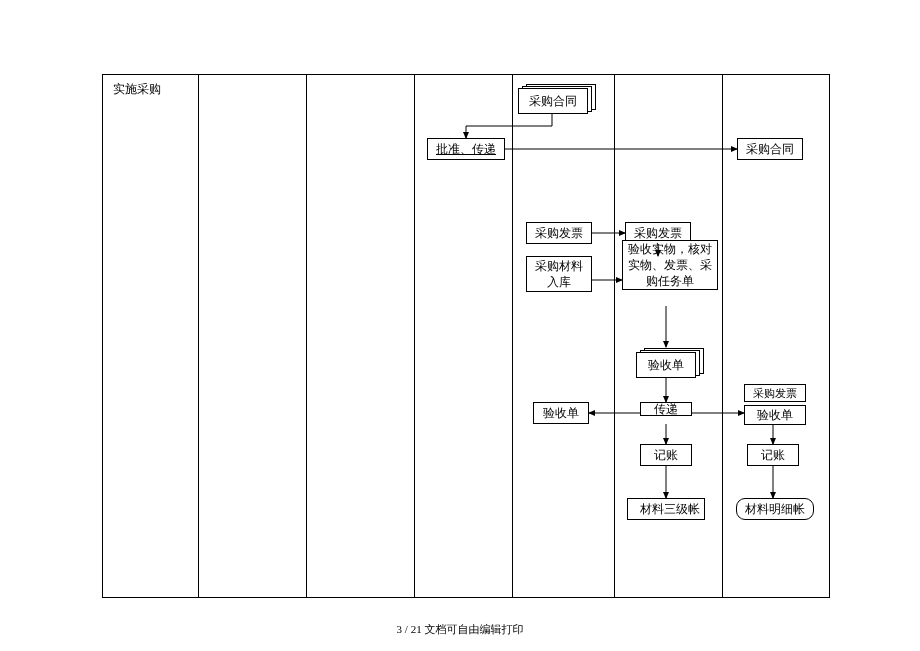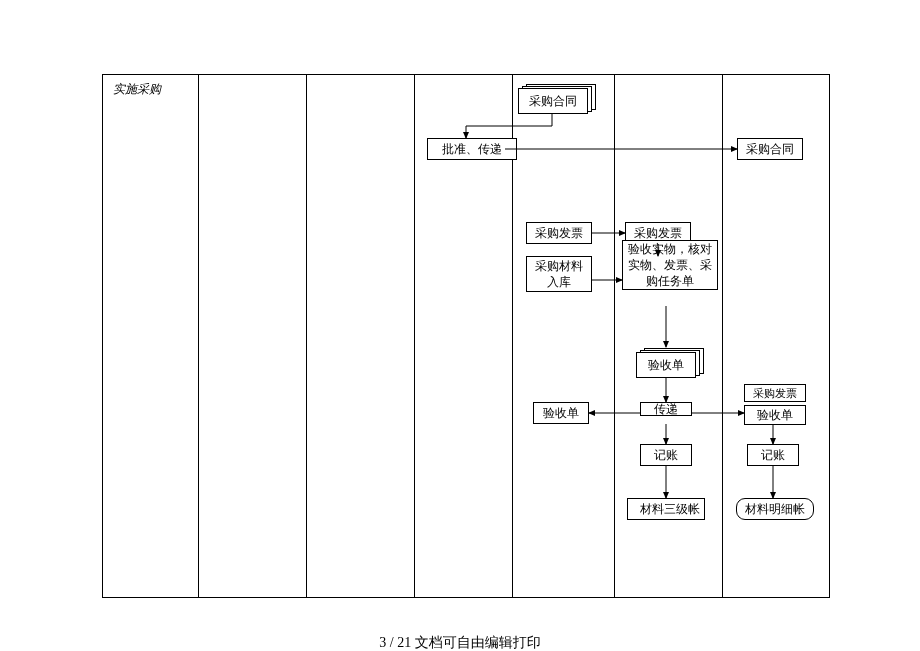--- a/index.html
+++ b/index.html
@@ -18,21 +18,21 @@
       width: 728px;
       height: 524px;
       border: 1px solid #000;
       display: flex;
     }
     .col {
       border-right: 1px solid #000;
       height: 100%;
     }
     .col:last-child { border-right: none; }
-    .c0 { width: 96px; font-style: italic; }
+    .c0 { width: 96px; }
     .c1 { width: 108px; }
     .c2 { width: 108px; }
     .c3 { width: 98px; }
     .c4 { width: 102px; }
     .c5 { width: 108px; }
     .c6 { flex: 1; }
     .row-label {
       padding: 6px 4px 0 10px;
       font-size: 12px;
     }
@@ -68,22 +68,21 @@
       top: 0;
       left: 0;
       pointer-events: none;
     }
     .footer {
       position: absolute;
       left: 0;
       right: 0;
       top: 622px;
       text-align: center;
-      font-size: 14px;
-      margin-top: 12px;
+      font-size: 11px;
     }
   </style>
 </head>
 <body>
 
 <div class="table">
   <div class="col c0">
     <div class="row-label">实施采购</div>
   </div>
   <div class="col c1"></div>
@@ -95,21 +94,21 @@
 </div>
 
 <div class="doc-stack" style="left:518px; top:88px;">
   <div class="sheet" style="left:8px; top:-4px; width:70px; height:26px;"></div>
   <div class="sheet" style="left:4px; top:-2px; width:70px; height:26px;"></div>
   <div class="sheet front" style="left:0; top:0; width:70px; height:26px;">
     <span>采购合同</span>
   </div>
 </div>
 
-<div class="box" style="left:427px; top:138px; width:90px; height:22px;">
+<div class="box" style="left:427px; top:138px; width:78px; height:22px;text-decoration:underline;">
   <span>批准、传递</span>
 </div>
 
 <div class="box" style="left:737px; top:138px; width:66px; height:22px;">
   <span>采购合同</span>
 </div>
 
 <div class="box" style="left:526px; top:222px; width:66px; height:22px;">
   <span>采购发票</span>
 </div>

